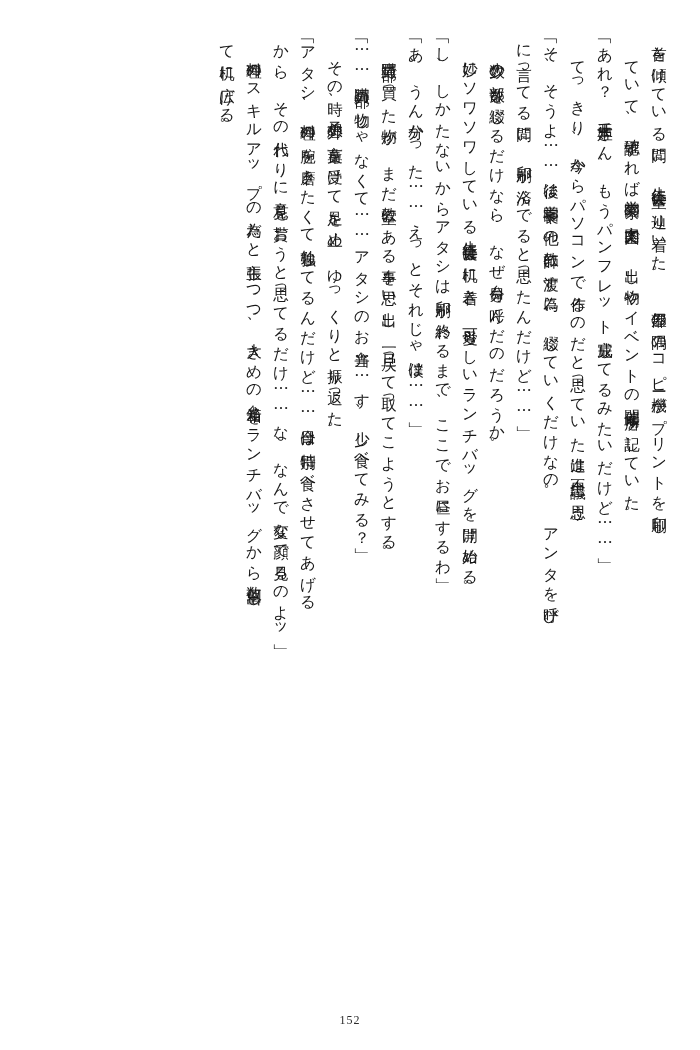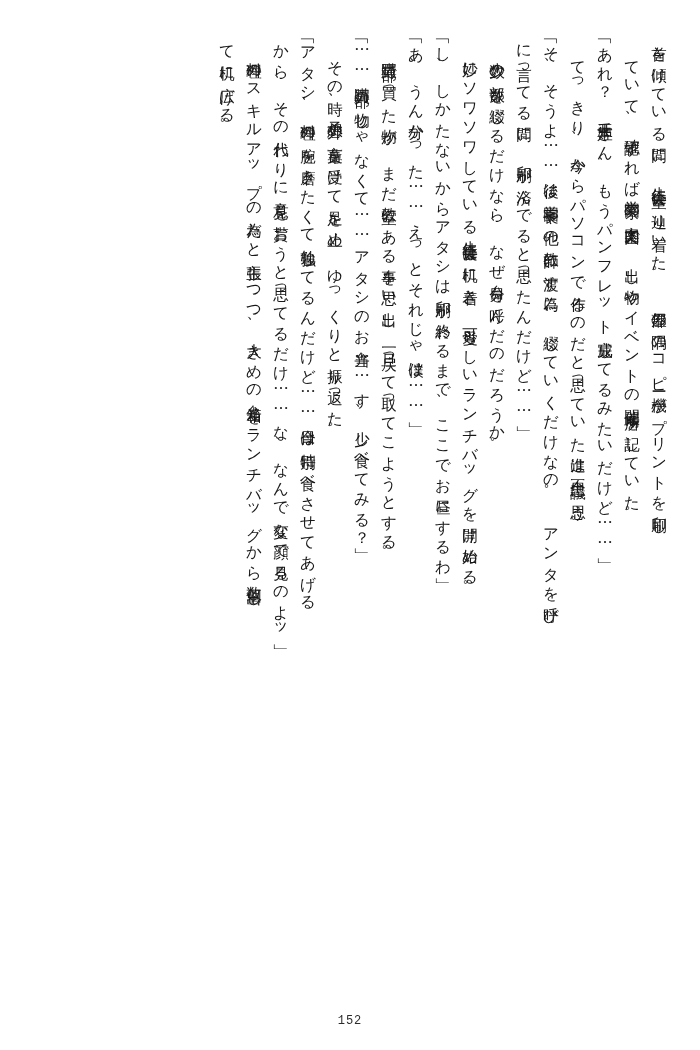--- a/index.html
+++ b/index.html
@@ -55,21 +55,21 @@
   
   .col.indent-1 { padding-top: 16px; }
 
   #page-number {
     position: absolute;
     bottom: 22px;
     left: 0;
     right: 0;
     text-align: center;
     font-size: 12px;
-    font-family: Liberation Mono, monospace;
+    font-family: Liberation Serif, serif;
     color: #2b2b2b;
     letter-spacing: 1px;
   }
 </style>
 </head>
 <body>
 
 <div id="page">
 
   <div id="text-block">

